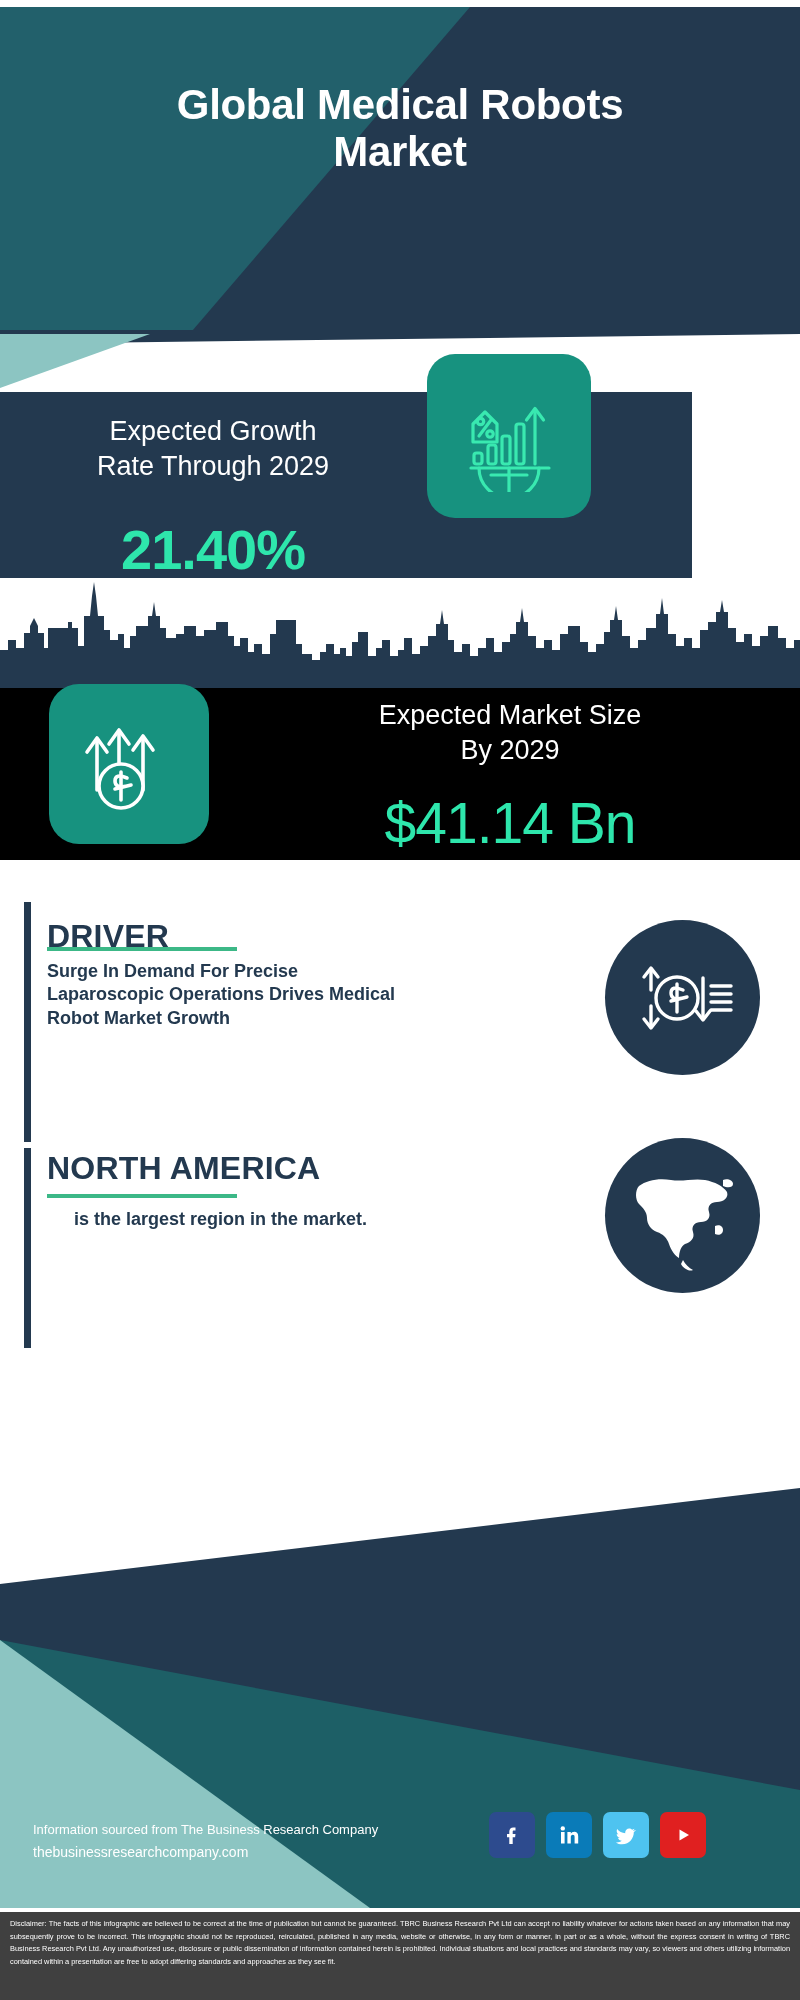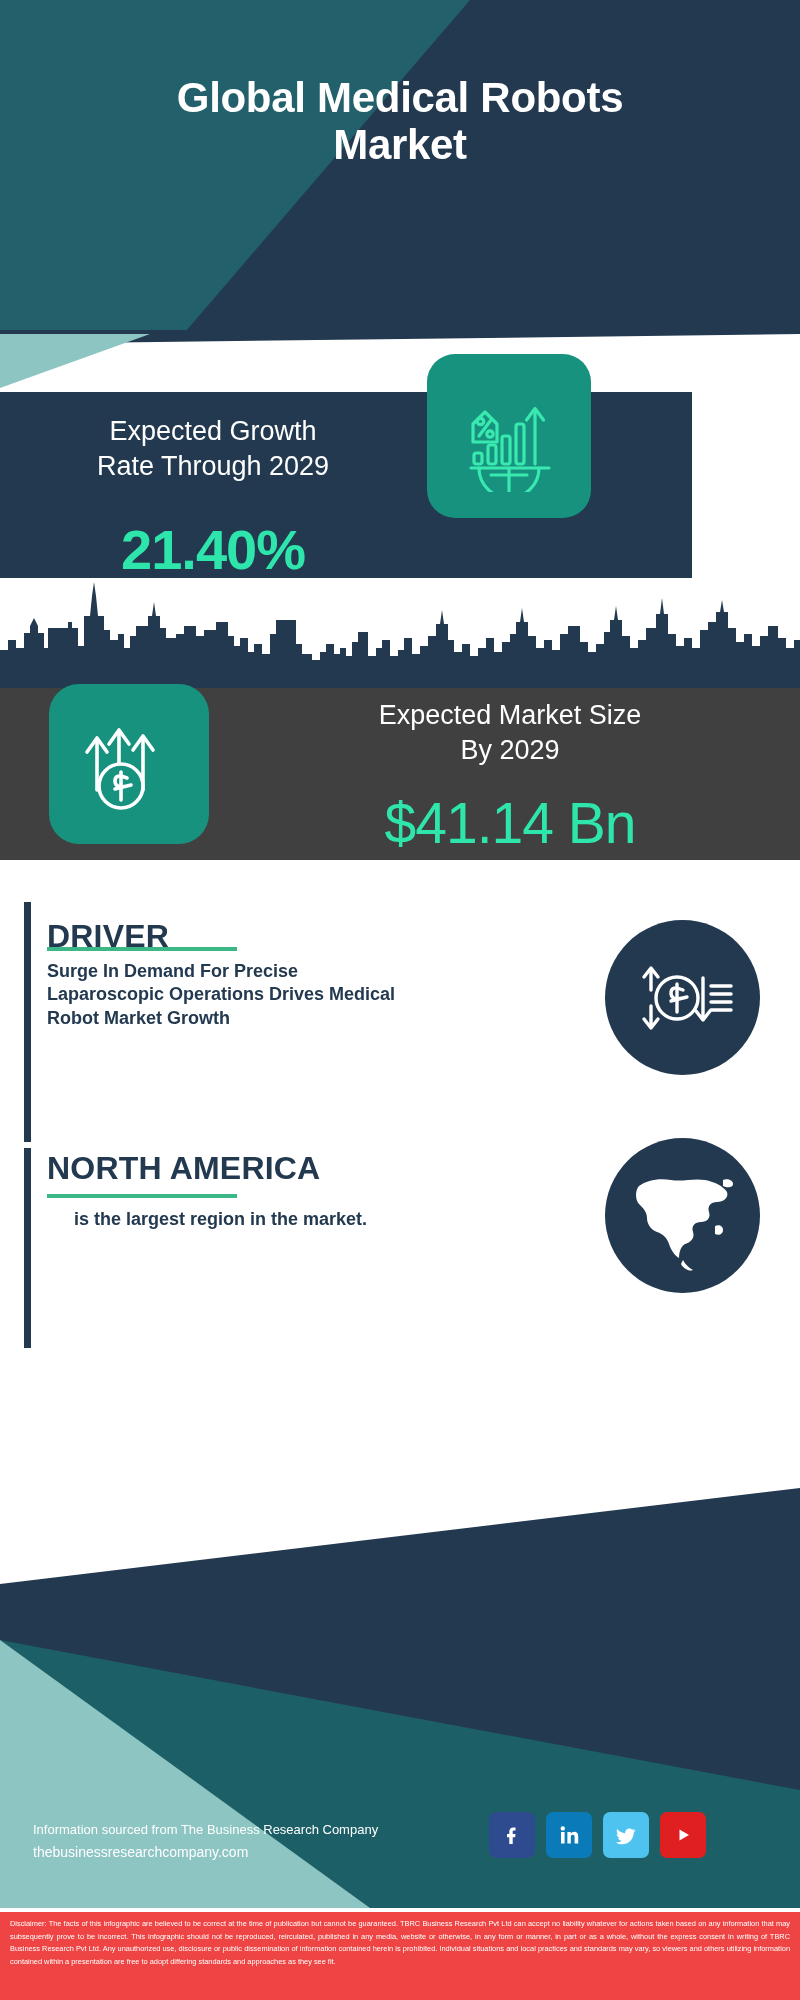--- a/index.html
+++ b/index.html
@@ -4,21 +4,21 @@
 <style>
   html,body{margin:0;padding:0;background:#ffffff;}
   body{
     width:800px;height:2000px;position:relative;overflow:hidden;
     font-family:"Liberation Sans","DejaVu Sans",sans-serif;
     background:#ffffff;
   }
   .abs{position:absolute;}
 
   
-  #header{left:0;top:0;width:800px;height:338px;background:#23394f;overflow:hidden;}
+  #header{left:0;top:7px;width:800px;height:338px;background:#23394f;overflow:hidden;}
   #header .teal-wedge{
     position:absolute;left:0;top:0;width:800px;height:338px;
     background:#22606b;
     clip-path:polygon(0 0, 470px 0, 180px 338px, 0 338px);
   }
   #header .title{
     position:absolute;left:0;top:74px;width:800px;text-align:center;
     color:#ffffff;font-size:42px;font-weight:bold;line-height:1.12;
     letter-spacing:-0.3px;
   }
@@ -44,21 +44,21 @@
     position:absolute;left:28px;top:108px;width:370px;text-align:center;
     color:#2ee6ac;font-size:56px;font-weight:bold;letter-spacing:-1px;margin-top:17px;
   }
   .iconbox{
     position:absolute;background:#17927f;border-radius:28px;
     display:flex;align-items:center;justify-content:center;
   }
   #growth .iconbox{left:427px;top:-38px;width:164px;height:164px;}
 
   
-  #market{left:0;top:578px;width:800px;height:282px;background:#404040;overflow:hidden;}
+  #market{left:0;top:578px;width:800px;height:282px;background:#000000;overflow:hidden;}
   #market .sky{position:absolute;left:0;top:0;width:800px;height:110px;background:#ffffff;}
   #market .skyline{position:absolute;left:0;top:0;width:800px;height:110px;}
   #market .label{
     position:absolute;left:240px;top:120px;width:540px;text-align:center;
     color:#ffffff;font-size:27px;line-height:1.28;
   }
   #market .value{
     position:absolute;left:240px;top:212px;width:540px;text-align:center;
     color:#2ee6ac;font-size:57px;font-weight:normal;letter-spacing:-1px;
   }
@@ -96,21 +96,21 @@
     position:absolute;left:33px;top:334px;color:#ffffff;font-size:13px;
   }
   #footer .urlline{
     position:absolute;left:33px;top:356px;color:#ffffff;font-size:14px;
   }
   .social{
     position:absolute;width:46px;height:46px;border-radius:7px;
     display:flex;align-items:center;justify-content:center;top:324px;
   }
   #footer .disclaimer-band{
-    position:absolute;left:0;top:424px;width:800px;height:88px;background:#ef4444;
+    position:absolute;left:0;top:424px;width:800px;height:88px;background:#404040;
   }
   #footer .disclaimer{
     position:absolute;left:10px;top:6px;width:780px;color:#ffffff;
     font-size:7.4px;line-height:1.72;text-align:justify;
   }
 </style>
 </head>
 <body>
 
 <div class="abs" id="header">

